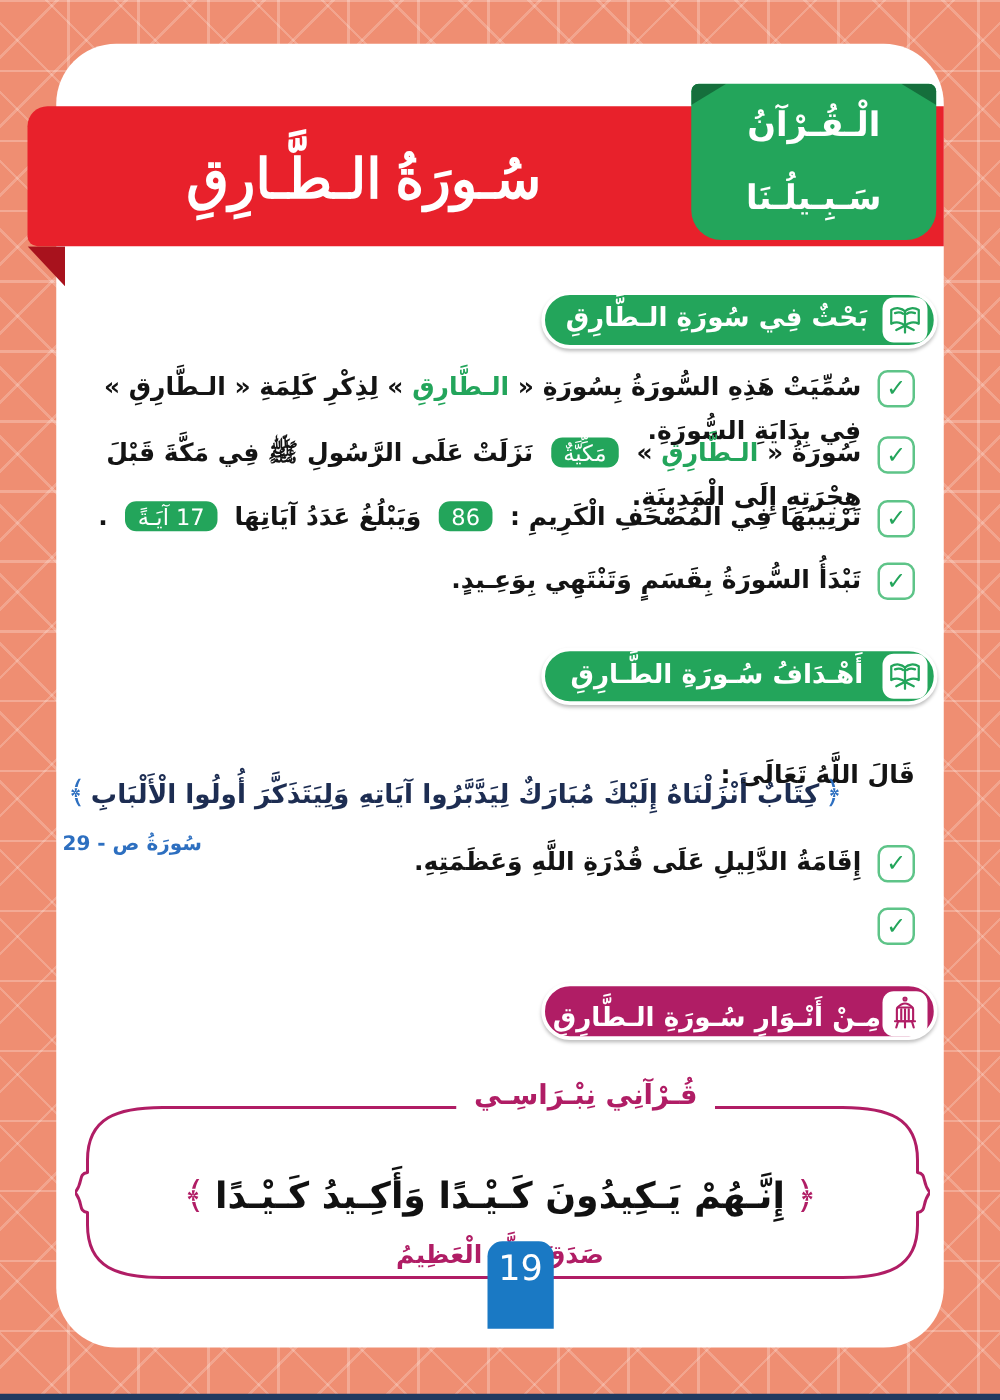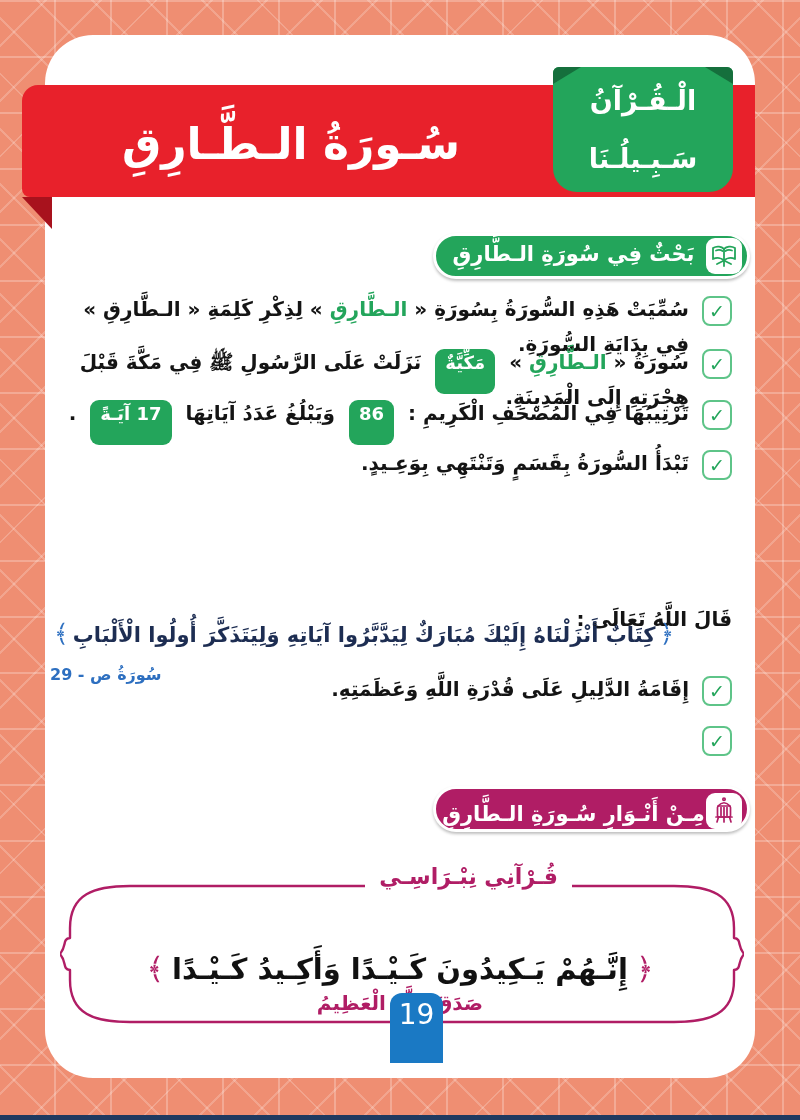--- a/index.html
+++ b/index.html
@@ -8,26 +8,26 @@
     background-color:#ef8e72;
     background-image:
       repeating-linear-gradient(0deg, transparent 0 54px, rgba(255,255,255,.25) 54px 56px),
       repeating-linear-gradient(90deg, transparent 0 54px, rgba(255,255,255,.25) 54px 56px),
       repeating-linear-gradient(45deg, transparent 0 37px, rgba(255,255,255,.20) 37px 39px),
       repeating-linear-gradient(-45deg, transparent 0 37px, rgba(255,255,255,.20) 37px 39px);
   }
   .sheet{position:absolute;left:45px;top:35px;width:710px;height:1043px;background:#fff;border-radius:48px;z-index:1;}
 
   
-  .ribbon{position:absolute;left:22px;top:85px;width:733px;height:112px;background:#e8212b;border-radius:16px 0 0 8px;z-index:2;}
+  .ribbon{position:absolute;left:22px;top:85px;width:733px;height:112px;background:#e8212b;border-radius:16px 0 0 8px;z-index:2;font-family:Liberation Serif, serif;}
   .ribbon-fold{position:absolute;left:22px;top:197px;width:30px;height:32px;background:#a8121d;clip-path:polygon(0 0,100% 0,100% 100%);z-index:2;}
   .ribbon-title{position:absolute;left:20px;right:215px;top:0;height:112px;line-height:118px;text-align:center;color:#fff;font-size:44px;font-weight:700;}
 
   
-  .corner-badge{position:absolute;left:553px;top:67px;width:180px;height:125px;background:#23a55b;border-radius:6px 6px 24px 24px;z-index:3;}
+  .corner-badge{position:absolute;left:553px;top:67px;width:196px;height:125px;background:#23a55b;border-radius:6px 6px 24px 24px;z-index:3;}
   .bfold{position:absolute;top:0;width:28px;height:17px;background:#156f3c;}
   .bfold.l{left:0;clip-path:polygon(0 0,100% 0,0 100%);border-radius:6px 0 0 0;}
   .bfold.r{right:0;clip-path:polygon(0 0,100% 0,100% 100%);border-radius:0 6px 0 0;}
   .corner-badge .bline{height:58px;line-height:62px;text-align:center;color:#fff;font-size:27px;font-weight:700;}
   .corner-badge .bline:first-of-type{margin-top:3px;}
 
   
   .pill{position:absolute;left:433px;width:317px;height:46px;border-radius:24px;border:3px solid #fff;
     box-shadow:0 2px 3px rgba(0,0,0,.25);display:flex;align-items:center;padding:0 5px;box-sizing:border-box;z-index:4;}
   .pill .icon-box{width:36px;height:36px;background:#fff;border-radius:9px;display:flex;align-items:center;justify-content:center;flex:none;}
@@ -35,33 +35,33 @@
   .pill.green{background:#23a55b;}
   .pill.magenta{background:#b01d65;align-items:flex-end;}
 
   
   .crow{position:absolute;right:68px;left:55px;display:flex;align-items:flex-start;gap:13px;z-index:4;}
   .check{width:26px;height:26px;border:2px solid #5ec488;border-radius:8px;background:#fff;flex:none;
     display:flex;align-items:center;justify-content:center;color:#23a55b;font-weight:900;font-size:19px;margin-top:4px;}
   .rtext{font-size:20px;font-weight:700;color:#141414;line-height:1.75;}
   .seg-green{color:#23a55b;font-weight:800;}
   .seg-bold{font-weight:900;}
-  .seg-badge{background:#23a55b;color:#fff;border-radius:9px;padding:3px 10px 21px;margin:0 7px;font-weight:700;font-size:18px;white-space:nowrap;}
+  .seg-badge{background:#23a55b;color:#fff;border-radius:9px;padding:3px 10px 0;margin:0 7px;font-weight:400;font-size:18px;white-space:nowrap;}
 
   
   .qala{position:absolute;right:68px;font-size:20px;font-weight:700;color:#141414;z-index:4;}
   .verse-line{position:absolute;right:58px;left:50px;text-align:left;font-size:21px;font-weight:800;color:#1d2d52;z-index:4;line-height:1.7;}
   .vbr{color:#2d6fc0;font-weight:400;font-size:25px;margin:0 4px;}
   .vref{color:#2d6fc0;font-size:16px;font-weight:700;margin-right:10px;white-space:nowrap;}
 
   
   .anwar-frame{position:absolute;left:60px;top:876px;width:684px;height:156px;z-index:4;}
   .anwar-title{position:absolute;top:861px;right:228px;background:#fff;padding:0 14px;color:#b01d65;font-weight:800;font-size:22px;z-index:5;line-height:32px;}
   .anwar-qala{position:absolute;left:60px;right:60px;top:901px;text-align:center;font-size:20px;font-weight:700;color:#141414;z-index:5;}
-  .anwar-verse{position:absolute;left:60px;right:60px;top:933px;text-align:center;font-size:29px;font-weight:900;color:#111;z-index:5;line-height:1.6;margin-top:12px;}
+  .anwar-verse{position:absolute;left:60px;right:60px;top:933px;text-align:center;font-size:29px;font-weight:900;color:#111;z-index:5;line-height:1.6;}
   .anwar-verse .vbr2{color:#b01d65;font-weight:400;font-size:30px;margin:0 8px;}
   .anwar-tasdiq{position:absolute;left:60px;right:60px;top:991px;text-align:center;color:#b01d65;font-weight:800;font-size:20px;z-index:5;}
 
   
   .page-tab{position:absolute;left:390px;top:993px;width:53px;height:70px;background:#1a79c4;border-radius:12px 12px 0 0;
     text-align:center;color:#fff;font-weight:400;font-size:28px;padding-top:5px;box-sizing:border-box;z-index:6;}
   .bottom-rule{position:absolute;left:0;bottom:0;width:800px;height:5px;background:#203a60;z-index:7;}
 </style>
 </head>
 <body>
@@ -105,20 +105,33 @@
   </div>
   <div class="crow" style="top:396px;">
     <span class="check">✓</span>
     <span class="rtext"><span class="seg-plain">تَرْتِيبُهَا فِي الْمُصْحَفِ الْكَرِيمِ : </span><span class="seg-badge">86</span><span class="seg-plain"> وَيَبْلُغُ عَدَدُ آيَاتِهَا </span><span class="seg-badge">17 آيَـةً</span><span class="seg-plain"> .</span></span>
   </div>
   <div class="crow" style="top:446px;">
     <span class="check">✓</span>
     <span class="rtext"><span class="seg-plain">تَبْدَأُ السُّورَةُ بِقَسَمٍ وَتَنْتَهِي بِوَعِـيدٍ.</span></span>
   </div>
 
+  <div class="pill green" style="top:518px;">
+    <span class="icon-box">
+      <svg width="28" height="28" viewBox="0 0 28 28" fill="none" stroke="#23a55b" stroke-width="1.8" stroke-linecap="round" stroke-linejoin="round">
+        <path d="M3 6 C7 3.5 11.5 4.5 14 7 C16.5 4.5 21 3.5 25 6 V17 C21 15 16.5 16 14 18.5 C11.5 16 7 15 3 17 Z"></path>
+        <path d="M14 7 V18.5"></path>
+          <path d="M6 8.5 C9 7.5 11 8 12.5 9"></path>
+          <path d="M22 8.5 C19 7.5 17 8 15.5 9"></path>
+        <path d="M7 22 L14 18.5 L21 22"></path>
+          <path d="M14 18.5 V24"></path>
+      </svg>
+    </span>
+    <span class="label">أَهْـدَافُ سُـورَةِ الطَّـارِقِ</span>
+  </div>
 
   <div class="qala" style="top:607px;text-align:center;">قَالَ اللَّهُ تَعَالَى :</div>
   <div class="verse-line" style="top:613px;">
     <span class="vbr">﴿</span><span>كِتَابٌ أَنْزَلْنَاهُ إِلَيْكَ مُبَارَكٌ لِيَدَّبَّرُوا آيَاتِهِ وَلِيَتَذَكَّرَ أُولُوا الْأَلْبَابِ</span><span class="vbr">﴾</span><span class="vref">سُورَةُ ص - 29</span>
   </div>
 
   <div class="crow" style="top:672px;">
     <span class="check">✓</span>
     <span class="rtext"><span class="seg-plain">إِقَامَةُ الدَّلِيلِ عَلَى قُدْرَةِ اللَّهِ وَعَظَمَتِهِ.</span></span>
   </div>

